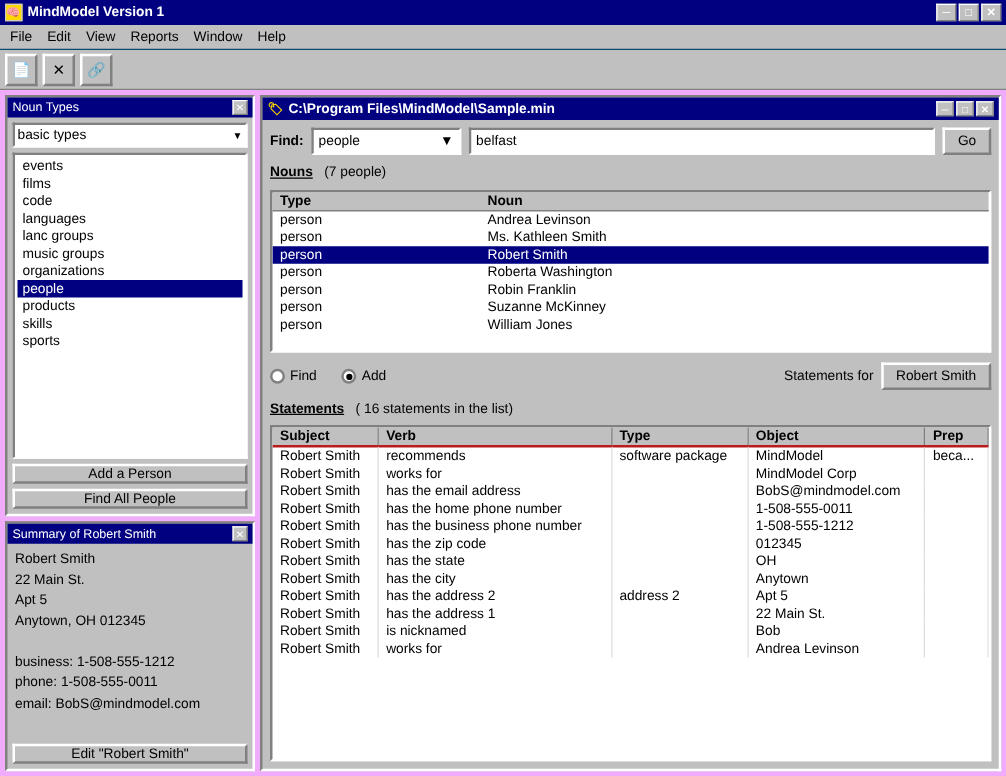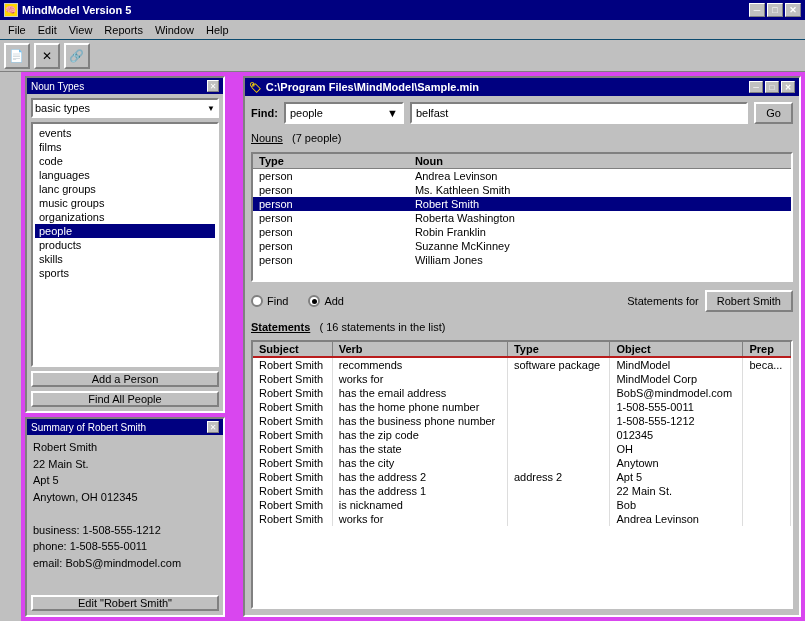--- a/index.html
+++ b/index.html
@@ -65,24 +65,23 @@
       border: 2px solid;
       border-color: #fff #808080 #808080 #fff;
       display: flex; align-items: center; justify-content: center;
       cursor: pointer; font-size: 12px;
     }
 
     
     .main-area {
       display: flex;
       height: calc(621px - 72px);
-      background: #d946ef;
+      background: #f0abfc;
       padding: 4px;
-      gap: 18px;
-      margin-left: 21px;
+      gap: 4px;
     }
 
     
     .left-panel {
       width: 200px;
       display: flex;
       flex-direction: column;
       gap: 4px;
     }
 
@@ -225,21 +224,21 @@
       height: 22px; padding: 0 10px; background: #c0c0c0;
       border: 2px solid; border-color: #fff #808080 #808080 #fff;
       font-size: 11px; cursor: pointer;
     }
 
     
     .nouns-header {
       font-size: 11px;
       padding: 2px 0;
     }
-    .nouns-header span:first-child { font-weight: normal; text-decoration: underline; }
+    .nouns-header span:first-child { font-weight: bold; text-decoration: underline; }
 
     
     .nouns-table-container {
       background: white;
       border: 2px solid;
       border-color: #808080 #fff #fff #808080;
       height: 130px;
       overflow-y: auto;
     }
     table { width: 100%; border-collapse: collapse; font-size: 11px; }
@@ -290,21 +289,21 @@
     ::-webkit-scrollbar-track { background: #c0c0c0; }
     ::-webkit-scrollbar-thumb { background: #c0c0c0; border: 2px solid; border-color: #fff #808080 #808080 #fff; }
     ::-webkit-scrollbar-button { background: #c0c0c0; border: 2px solid; border-color: #fff #808080 #808080 #fff; display: flex; align-items: center; justify-content: center; height: 16px; width: 16px; }
   </style>
 </head>
 <body>
 
 <div class="title-bar">
   <div class="title-bar-left">
     <div class="title-bar-icon">🧠</div>
-    <span>MindModel Version 5</span>
+    <span>MindModel Version 1</span>
   </div>
   <div class="title-bar-buttons">
     <div class="title-btn">─</div>
     <div class="title-btn">□</div>
     <div class="title-btn">✕</div>
   </div>
 </div>
 
 <div class="menu-bar">
   <span class="menu-item">File</span>

